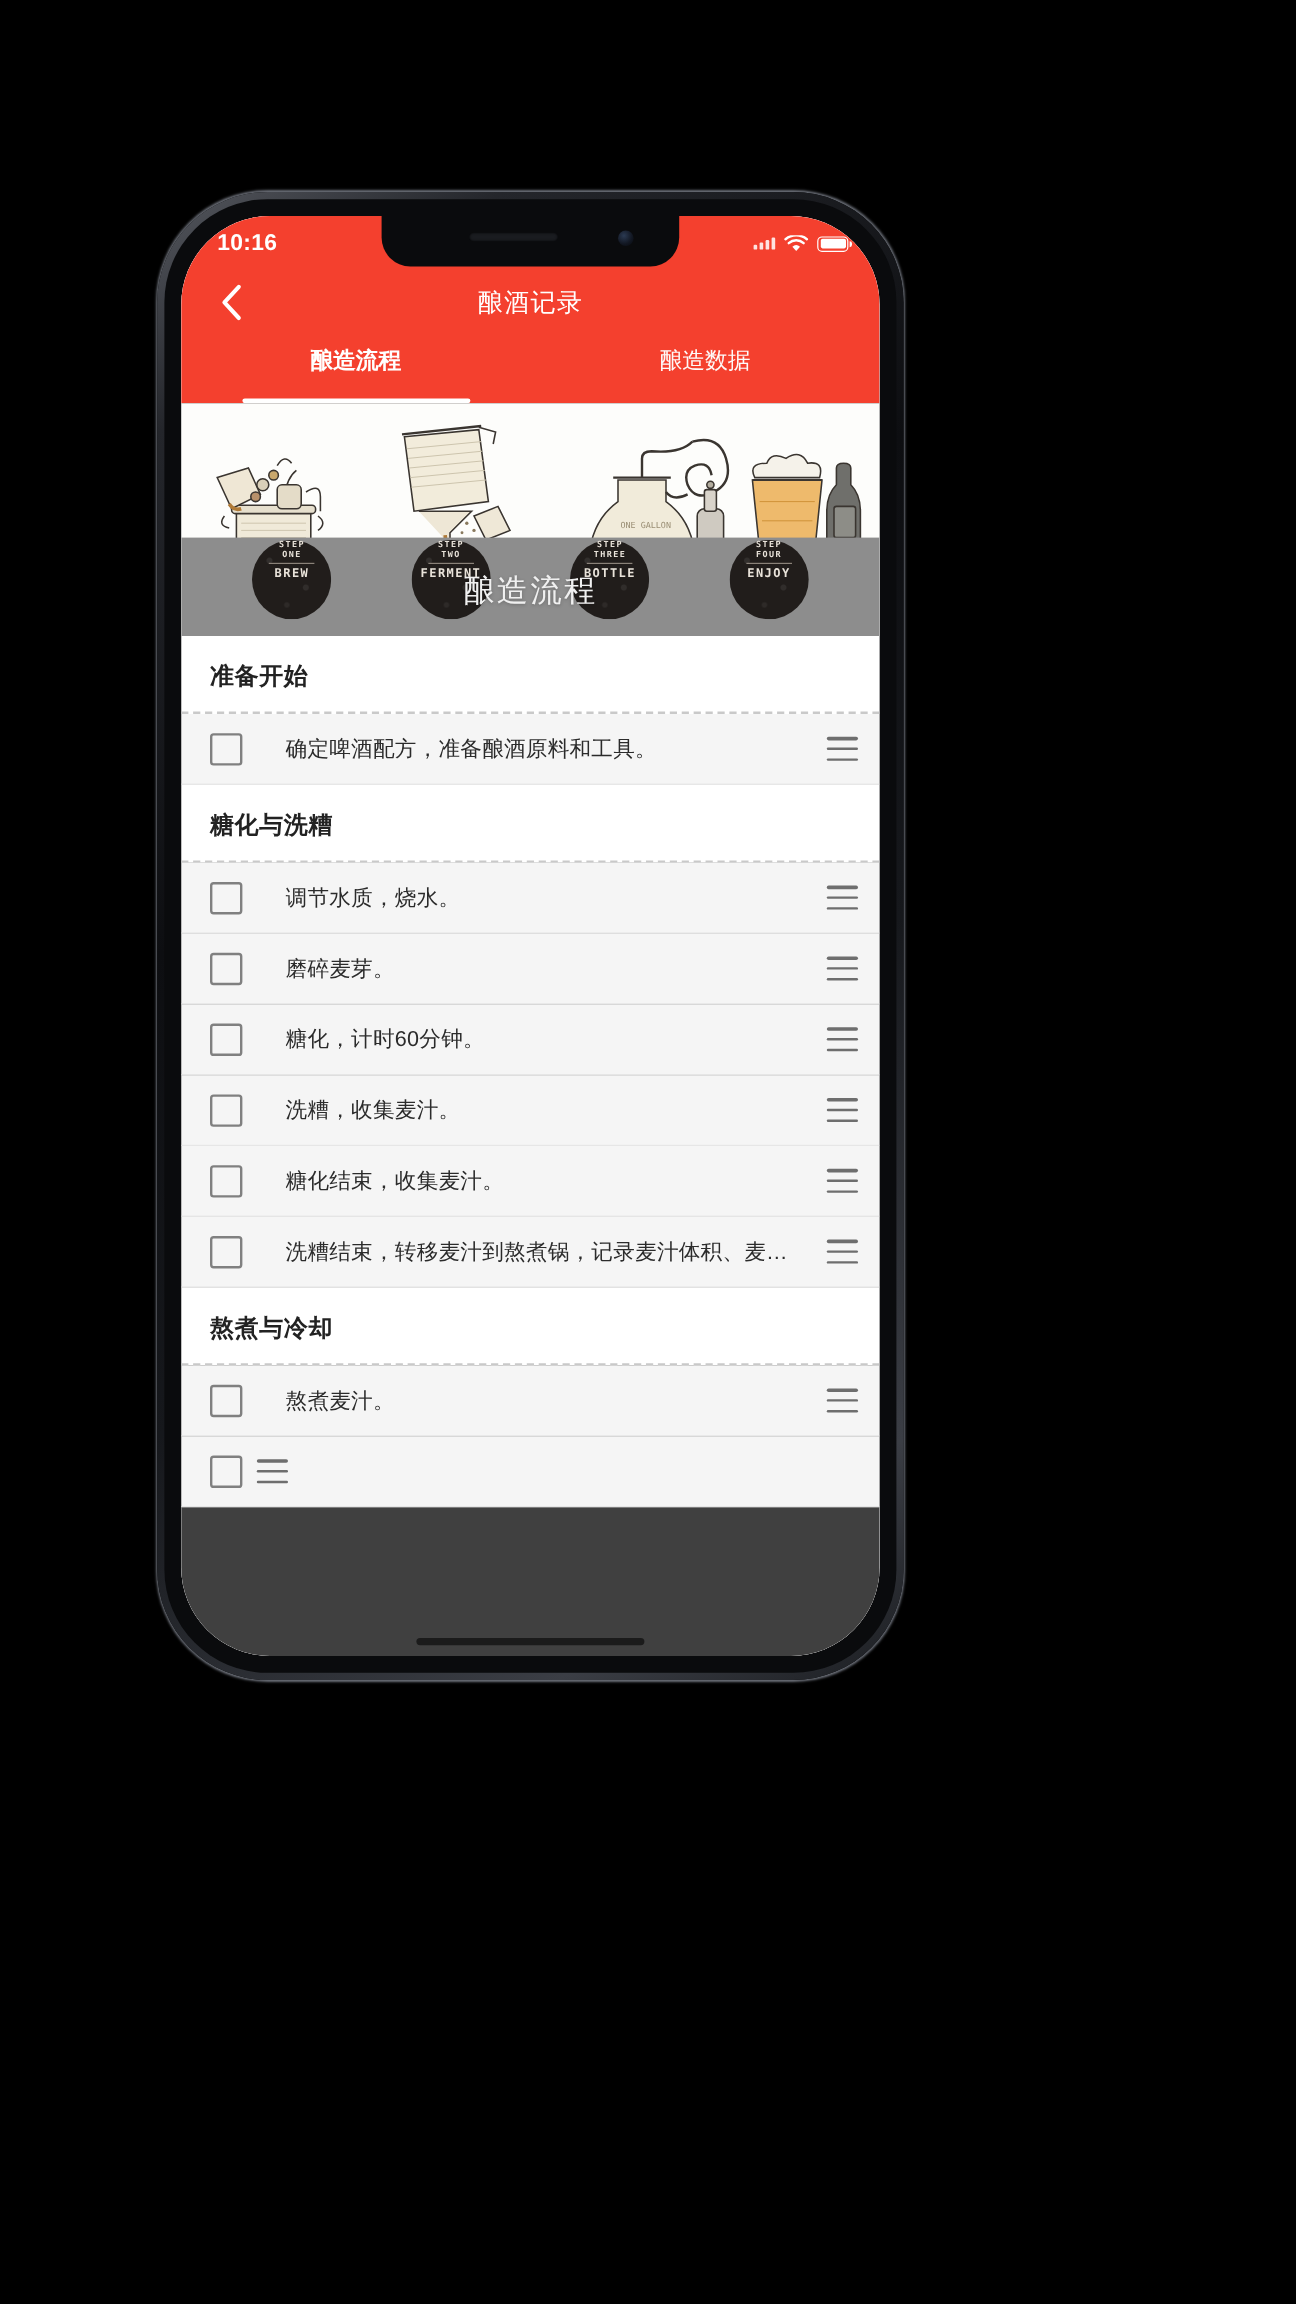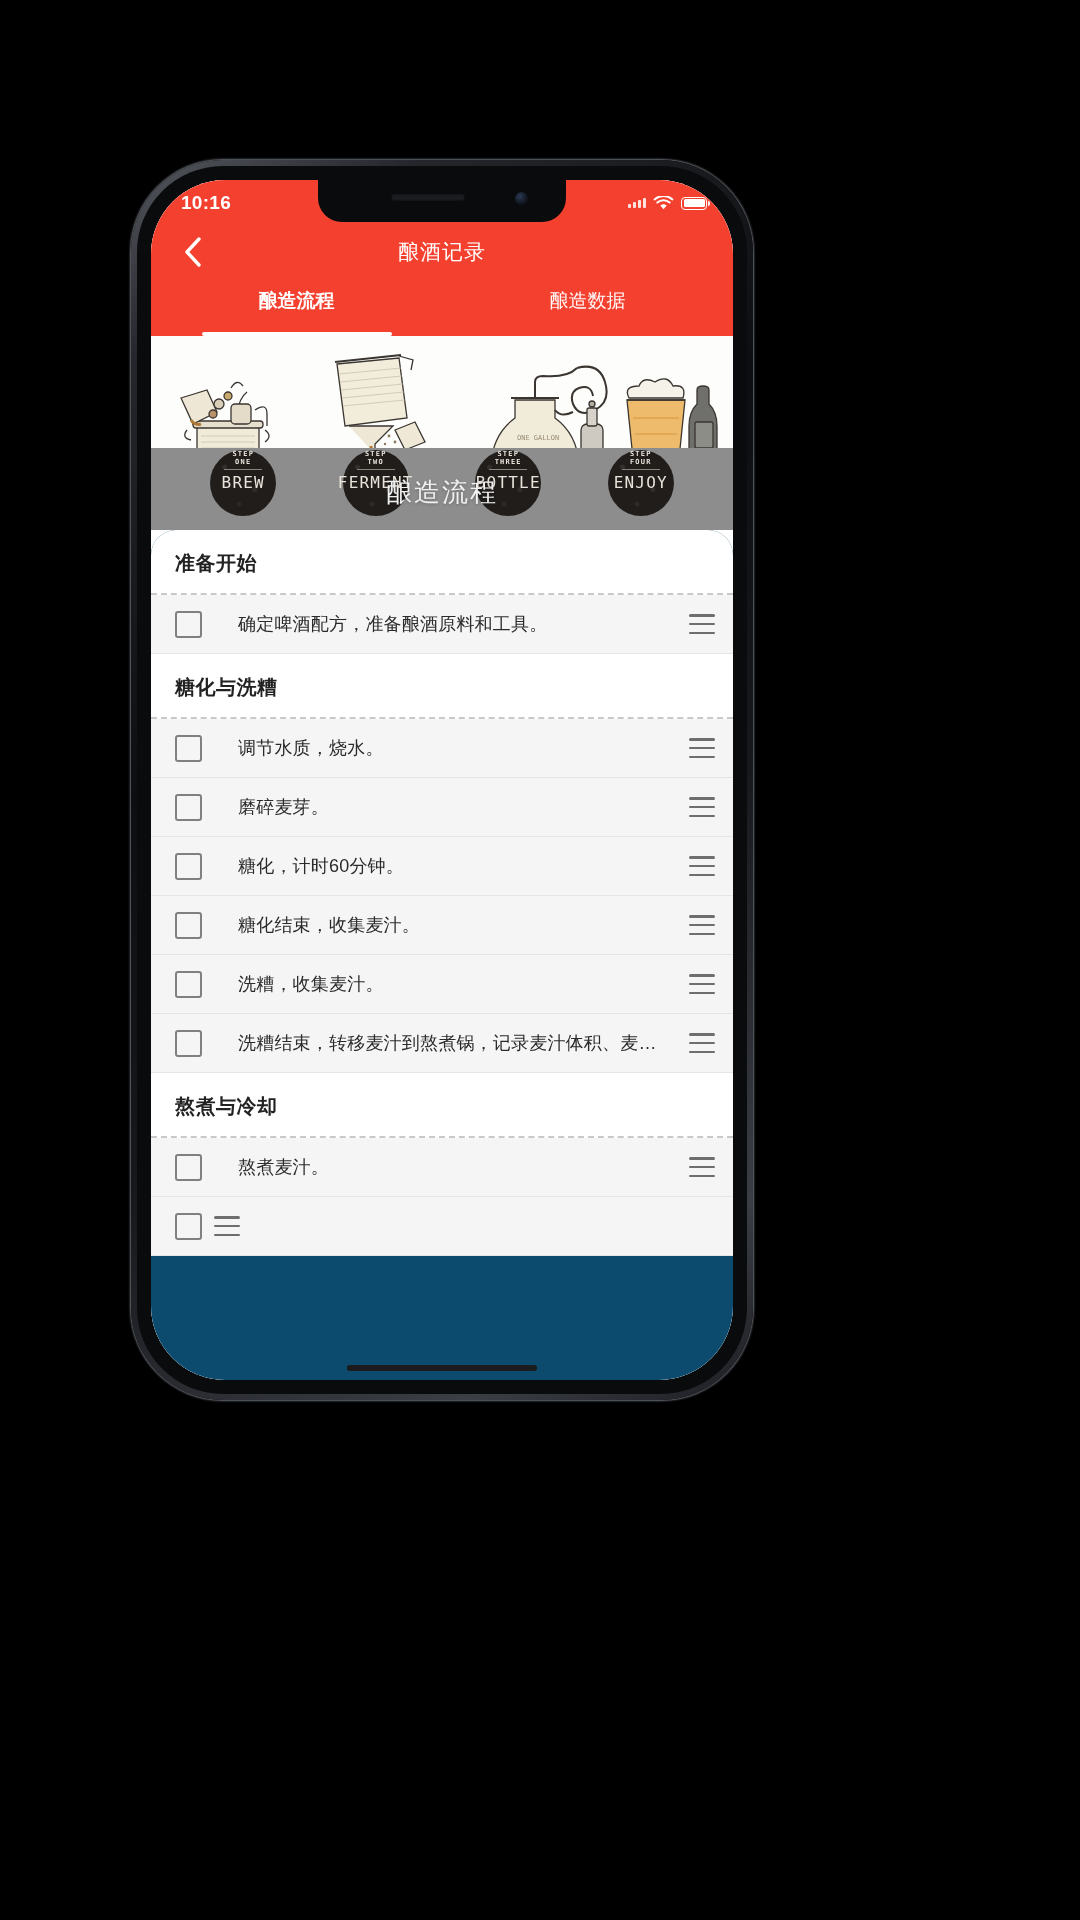--- a/index.html
+++ b/index.html
@@ -265,35 +265,34 @@
     line-height: 1.15;
     font-weight: 700;
   }
   .step-badge .sb-rule {
     width: 38px;
     height: 1px;
     background: #8a8279;
     margin: 3px 0 3px;
   }
   .step-badge .sb-name {
-    font-size: 16px;
+    font-size: 10px;
     letter-spacing: 1.2px;
-    font-weight: 400;
+    font-weight: 700;
   }
 
   
   .prop { position: absolute; }
   .ink { stroke: #3a3530; fill: none; }
 
   
   .list {
     flex: 1 1 auto;
     overflow: hidden;
-    background: #0c4a6e;
-    border-radius: 25px;
+    background: #404040;
   }
   .section-header {
     background: #ffffff;
     padding: 20px 24px 16px;
     font-size: 20px;
     font-weight: 700;
     color: #222222;
     border-bottom: 2px dashed #c9c9c9;
     letter-spacing: .5px;
   }
@@ -576,30 +575,30 @@
                 <div class="cb"></div>
                 <div class="row-text">糖化，计时60分钟。</div>
                 <div class="drag">
                   <i></i>
                   <i></i>
                   <i></i>
                 </div>
               </div>
               <div class="row">
                 <div class="cb"></div>
+                <div class="row-text">洗糟，收集麦汁。</div>
+                <div class="drag">
+                  <i></i>
+                  <i></i>
+                  <i></i>
+                </div>
+              </div>
+              <div class="row">
+                <div class="cb"></div>
                 <div class="row-text">糖化结束，收集麦汁。</div>
-                <div class="drag">
-                  <i></i>
-                  <i></i>
-                  <i></i>
-                </div>
-              </div>
-              <div class="row">
-                <div class="cb"></div>
-                <div class="row-text">洗糟，收集麦汁。</div>
                 <div class="drag">
                   <i></i>
                   <i></i>
                   <i></i>
                 </div>
               </div>
               <div class="row">
                 <div class="cb"></div>
                 <div class="row-text">洗糟结束，转移麦汁到熬煮锅，记录麦汁体积、麦…</div>
                 <div class="drag">

